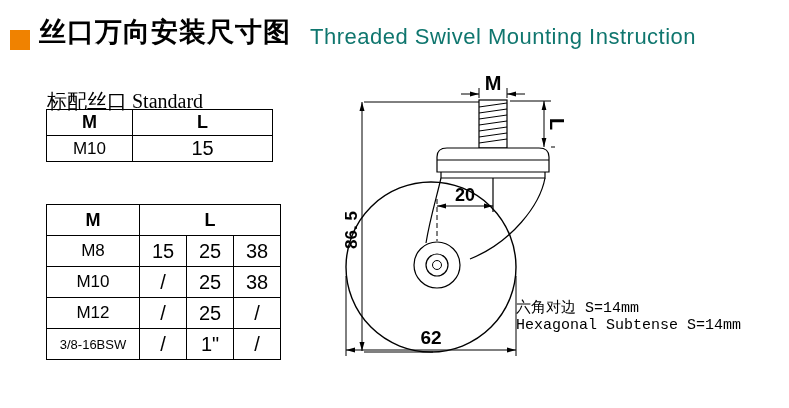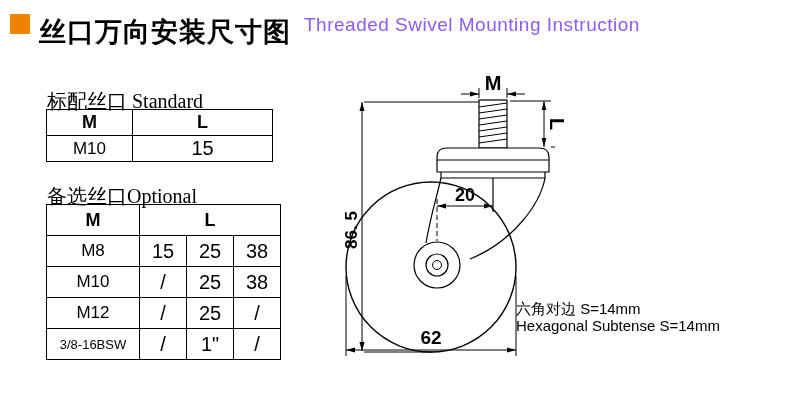--- a/index.html
+++ b/index.html
@@ -1,25 +1,25 @@
 <!DOCTYPE html>
 <html><head>
 <meta charset="utf-8">
 <style>
   html,body{margin:0;padding:0}
   body{width:789px;height:408px;position:relative;background:#fff;color:#000;
        font-family:"Liberation Sans",sans-serif;overflow:hidden}
   .page{position:absolute;inset:0}
 
   
-  .hdr{position:absolute;left:10px;top:14px;display:flex;align-items:flex-start}
+  .hdr{position:absolute;left:10px;top:14px;display:flex;align-items:flex-end}
   .bullet{width:20px;height:20px;background:#f08200;flex:0 0 auto}
   .title-cn{font-size:27px;font-weight:bold;letter-spacing:1px;margin-left:9px;
             font-family:"Liberation Sans",sans-serif}
-  .title-en{font-size:19px;margin-left:13px;color:#8b5cf6;letter-spacing:.5px}
+  .title-en{font-size:22px;margin-left:19px;color:#0f766e;letter-spacing:.5px}
 
   
   .tbl-label{position:absolute;font-family:"Liberation Serif",serif;font-size:20px;white-space:nowrap}
   #std-label{left:47px;top:88px}
   #opt-label{left:47px;top:183px}
 
   
   table{border-collapse:collapse;position:absolute;left:46px;text-align:center;table-layout:fixed}
   th,td{border:1px solid #000;padding:0;vertical-align:middle}
   #std-table{top:109px}
@@ -33,21 +33,21 @@
   th{font-size:18px;font-weight:bold}
   .rowhead{font-size:17px;font-weight:normal}
   .rowhead.small{font-size:13px}
   td.val{font-size:20px;font-weight:normal}
 
   
   svg.drawing{position:absolute;left:330px;top:60px}
   .dim-text{font-weight:bold;fill:#000;font-family:"Liberation Sans",sans-serif}
 
   
-  .notes{position:absolute;left:516px;top:300px;font-family:Liberation Sans, sans-serif;
+  .notes{position:absolute;left:516px;top:300px;font-family:Liberation Mono, monospace;
          font-size:15px;line-height:17px;white-space:nowrap;z-index:2}
 </style>
 </head>
 <body>
 
 <div class="page">
 
   <div class="hdr">
     <span class="bullet" style="background: rgb(240, 130, 0);"></span>
     <span class="title-cn">丝口万向安装尺寸图</span>
@@ -61,21 +61,20 @@
       <th class="c0">M</th>
       <th class="c1">L</th>
     </tr>
     <tr>
       <td class="c0 rowhead">M10</td>
       <td class="c1 val">15</td>
     </tr>
   </tbody>
     </table>
 
-  <div class="tbl-label" id="opt-label">备选丝口Optional</div>
   <table id="opt-table">
     <tbody>
         <tr>
       <th class="c0">M</th>
       <th class="cs" colspan="3">L</th>
     </tr>
     <tr>
       <td class="c0 rowhead">M8</td>
       <td class="cs val">15</td>
       <td class="cs val">25</td>

